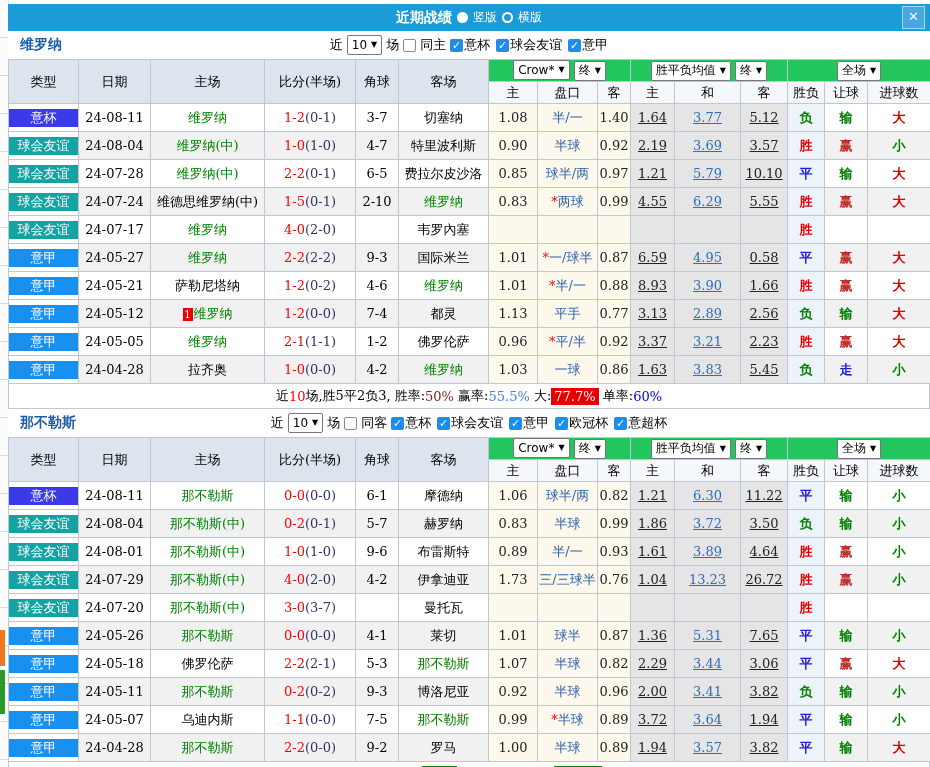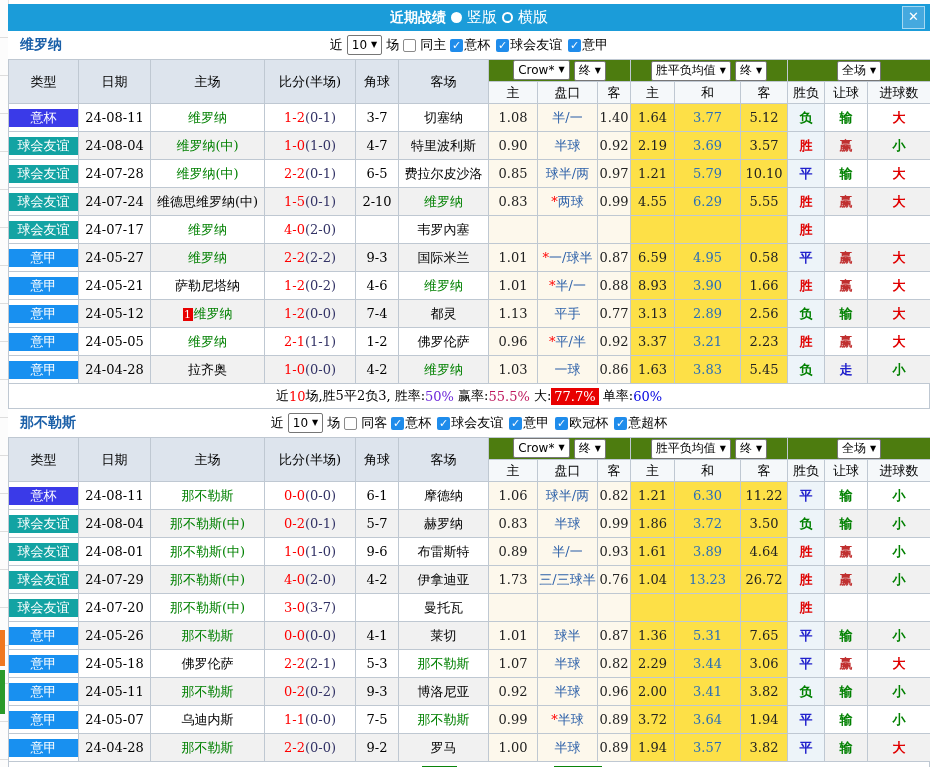--- a/index.html
+++ b/index.html
@@ -16,21 +16,21 @@
 
   .popup{position:absolute;left:8px;top:4px;width:922px;}
 
   
   .titlebar{height:27px;background:#1b9cd9;position:relative;display:flex;align-items:center;justify-content:center;color:#fff;}
   .title-center{display:flex;align-items:center;gap:5px;}
   .title{font-weight:bold;font-size:14px;}
   .radio{display:inline-block;border-radius:50%;vertical-align:middle;}
   .radio.filled{width:11px;height:11px;background:#fff;}
   .radio.empty{width:7px;height:7px;border:2px solid #fff;background:transparent;}
-  .radio-label{font-size:15px;}
+  .radio-label{font-size:12px;}
   .close-btn{position:absolute;right:5px;top:2px;width:21px;height:21px;background:#45a9df;
              border:1px solid #a6d9f2;color:#fff;font-weight:bold;text-align:center;line-height:20px;
              font-size:13px;cursor:pointer;font-family:"DejaVu Sans",sans-serif;}
 
   
   .section-head{height:28px;position:relative;display:flex;align-items:center;background:#fff;}
   .team-name{position:absolute;left:12px;color:#1a5fa8;font-weight:bold;font-size:14px;}
   .filters{margin:0 auto;display:flex;align-items:center;gap:4px;font-size:13px;}
   .mini-select{display:inline-flex;align-items:center;gap:4px;height:18px;padding:0 4px;
                border:1px solid #767676;border-radius:2px;background:#fff;font-size:12px;
@@ -43,26 +43,26 @@
   .check-item{display:inline-flex;align-items:center;gap:1px;cursor:pointer;}
   .checks{display:inline-flex;align-items:center;gap:6px;}
 
   
   table{border-collapse:collapse;table-layout:fixed;width:922px;}
   th,td{border:1px solid #bfc8d2;padding:0;text-align:center;font-size:13px;font-weight:normal;
         overflow:hidden;white-space:nowrap;}
   thead tr{height:22px;}
   tbody tr{height:28px;}
   th.merged{background:#dde4ed;}
-  th.sel-cell{background:#4d7c0f;}
+  th.sel-cell{background:#22c55e;}
   tr.head-sub th{background:#f5f8fa;}
   td.plain{background:#fff;}
   tr.even td.plain{background:#f1f1f1;}
   td.bg-cream{background:#fdf8ec;}
-  td.bg-blue{background:#fde047;}
+  td.bg-blue{background:#e5e5e5;text-decoration:underline;}
   td.bg-res1{background:#edf4f9;}
   td.num{color:#222;}
   td.d{color:#2b6fb8;}
   td.res{font-weight:bold;}
   .green{color:#008000;}
   .ft{color:#f00;}
   .ht{color:#333366;}
   .line-text{color:#2b5fa8;}
   .star{color:#f00;}
   .redcard{display:inline-block;background:#e80000;color:#fff;font-size:11px;line-height:13px;
@@ -379,23 +379,23 @@
               <td class="bg-res1 res" style="color: rgb(0, 128, 0);">负</td>
               <td class="plain res" style="color: rgb(32, 32, 204);">走</td>
               <td class="plain res" style="color: rgb(0, 128, 0);">小</td>
             </tr>
           </tbody>
       </table>
       <div class="summary">
           <span class="seg">近</span>
           <span class="seg" style="color: rgb(255, 0, 0);">10</span>
           <span class="seg">场,胜5平2负3, 胜率:</span>
-          <span class="seg" style="color: #6d28d9;">50%</span>
+          <span class="seg" style="color: #7f1d1d;">50%</span>
           <span class="seg"> 赢率:</span>
-          <span class="seg" style="color: #be185d;">55.5%</span>
+          <span class="seg" style="color: #3b82f6;">55.5%</span>
           <span class="seg"> 大:</span>
           <span class="seg" style="color: rgb(255, 255, 255); background: rgb(232, 0, 0); padding: 1px 3px;">77.7%</span>
           <span class="seg"> 单率:</span>
           <span class="seg" style="color: rgb(0, 0, 224);">60%</span>
         </div>
     </div>
 
     <div class="section">
       <div class="section-head">
         <span class="team-name">那不勒斯</span>

